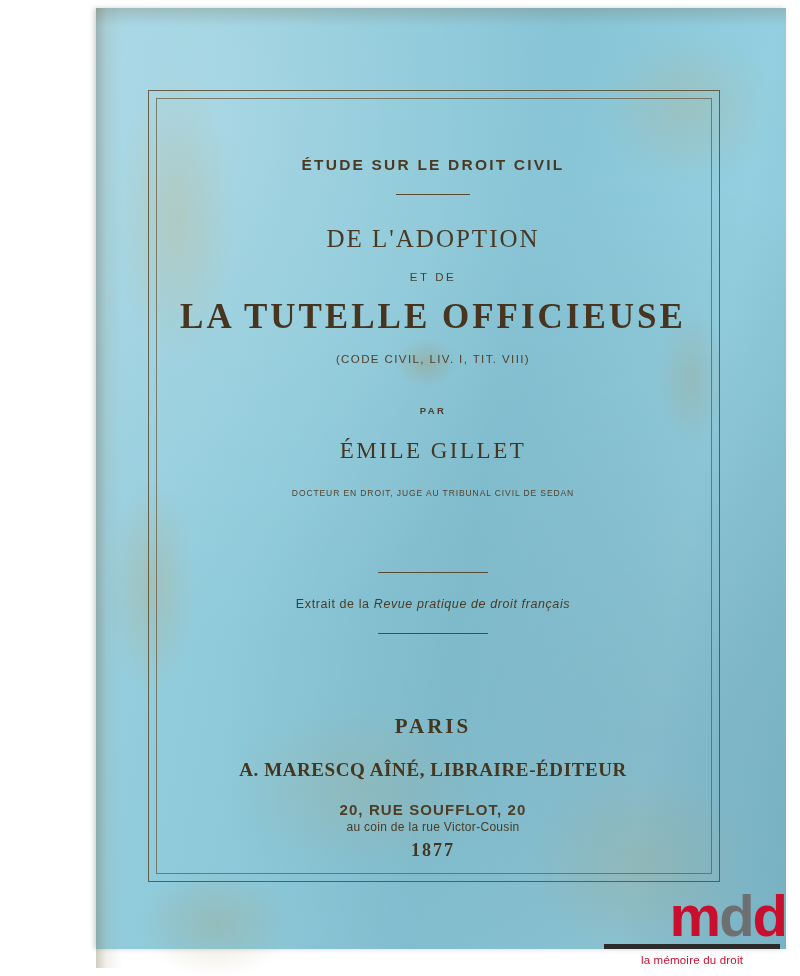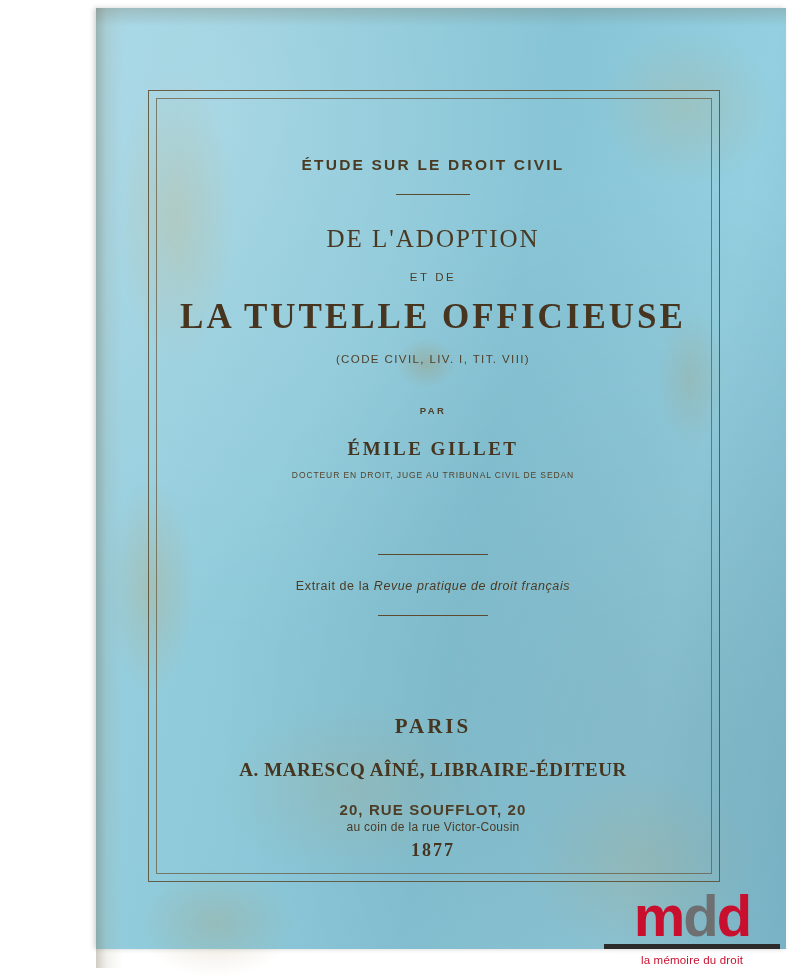--- a/index.html
+++ b/index.html
@@ -149,28 +149,28 @@
   }
   .t-par {
     margin-top: 40px;
     font-size: 9.5px;
     letter-spacing: 2.4px;
     font-weight: 700;
     color: #4f3e28;
   }
   .t-author {
     margin-top: 22px;
-    font-size: 19px;
+    font-size: 23px;
     letter-spacing: 2.5px;
-    font-weight: 700;
+    font-weight: 400;
     color: #463520;
     font-family: "Liberation Serif", serif;
   }
   .t-qualite {
-    margin-top: 10px;
+    margin-top: 24px;
     font-size: 8.5px;
     letter-spacing: 0.9px;
     color: #544229;
   }
   .rule-mid { margin-top: 74px; }
   .t-extrait {
     margin-top: 24px;
     font-size: 12.5px;
     letter-spacing: 0.6px;
     color: #4c3b24;
@@ -230,20 +230,21 @@
     text-align: center;
     font-family: "Liberation Sans", sans-serif;
   }
   #logo-mark {
     font-size: 58px;
     font-weight: 700;
     line-height: 0.92;
     letter-spacing: -2px;
     color: #c8102e;
     display: block;
+    text-align: right;
   }
   #logo-mark .dk { color: #6d6f71; }
   #logo-bar {
     height: 5px;
     background: #2b2b2b;
     margin: 2px 6px 5px 6px;
   }
   #logo-tagline {
     font-size: 11.5px;
     color: #c8102e;

